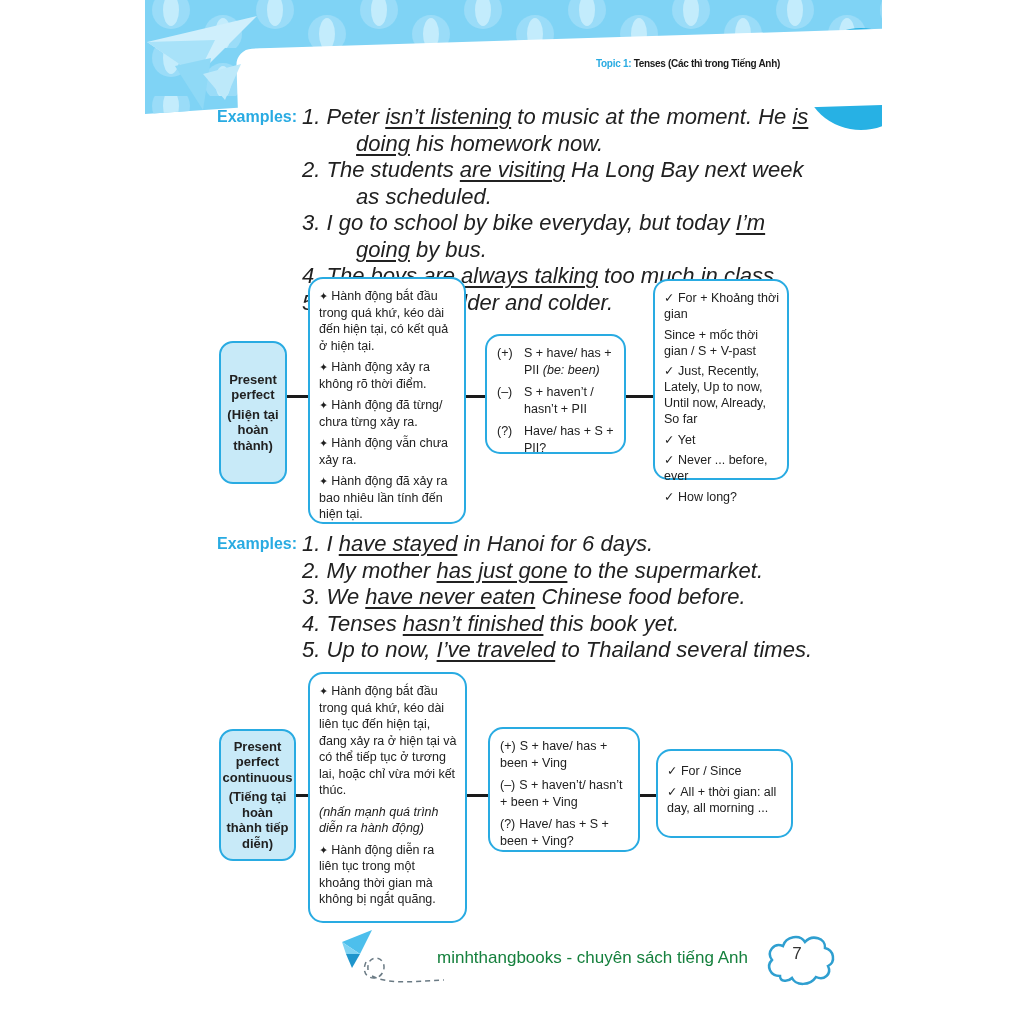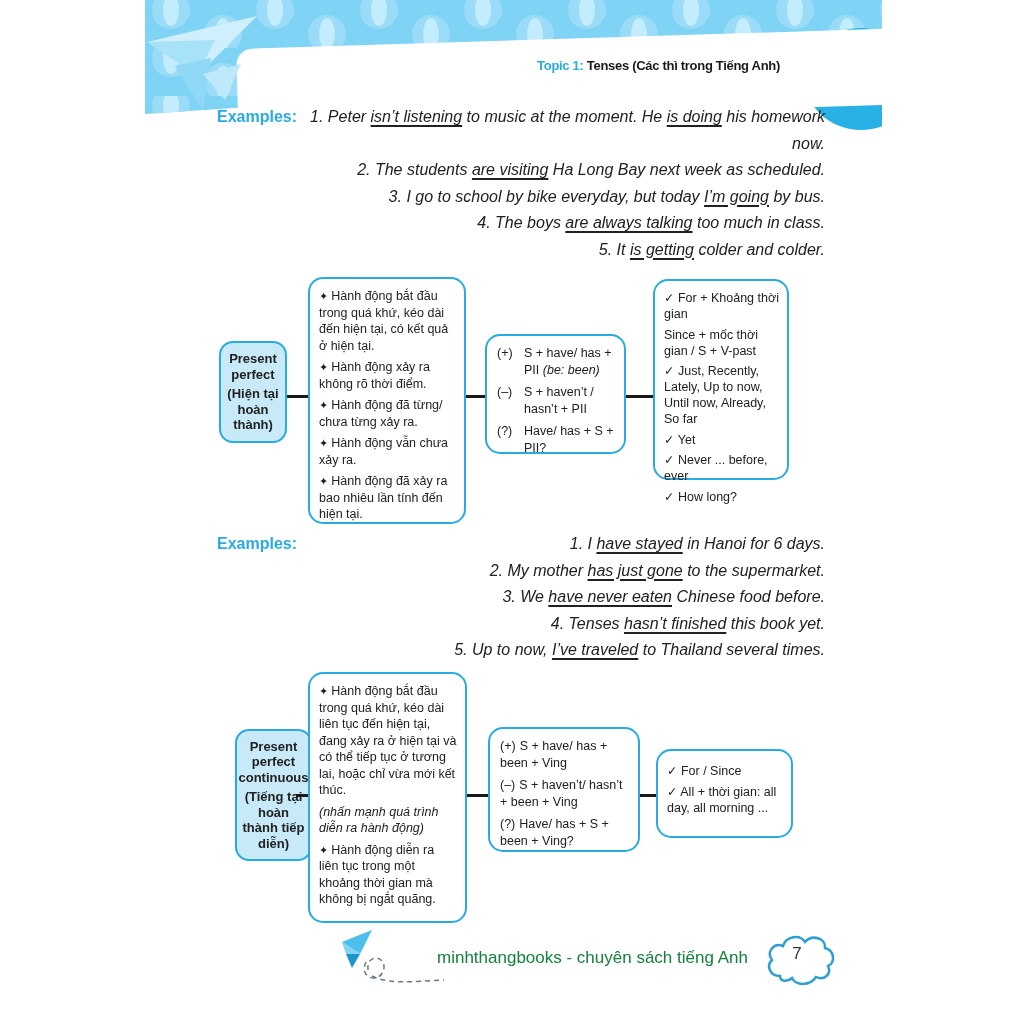--- a/index.html
+++ b/index.html
@@ -6,30 +6,30 @@
   .page{position:relative;width:1024px;height:1024px;background:#fff;overflow:hidden;
         font-family:"Liberation Sans",sans-serif;color:var(--text,#212121);}
 
   
   .header{position:absolute;left:145px;top:0;width:737px;height:132px;overflow:hidden;}
   .hcircle{position:absolute;left:660px;top:28px;width:112px;height:102px;border-radius:50%;
            background:var(--circle,#27b1e4);}
   .banner{position:absolute;left:92px;top:38px;width:710px;height:76px;background:#fff;
           border-radius:16px 32px 32px 16px;transform:rotate(-1.8deg);}
   .topic{position:absolute;left:355px;top:58px;width:280px;text-align:right;
-         font-size:13px;font-weight:bold;letter-spacing:-0.3px;white-space:nowrap;}
+         font-size:10px;font-weight:bold;letter-spacing:-0.3px;white-space:nowrap;}
   .tlabel{color:var(--accent,#29abe2);}
   .ttext{color:#1a1a1a;}
 
   
   .examples{position:absolute;display:flex;align-items:flex-start;width:608px;}
   .ex-label{flex:none;color:var(--accent,#29abe2);font-weight:bold;font-size:16px;
             line-height:26.5px;margin-right:5px;}
   .ex-list{flex:1;}
-  .ex-item{font-style:italic;font-size:16px;line-height:26.5px;padding-left:54px;text-indent:-54px;text-align:right;}
+  .ex-item{font-style:italic;font-size:22px;line-height:26.5px;padding-left:54px;text-indent:-54px;}
   .ex-num{font-style:italic;}
   .u{text-decoration:underline;text-decoration-thickness:1.5px;text-underline-offset:3px;}
 
   
   .box{position:absolute;background:#fff;border:2.5px solid var(--accent,#29abe2);
        border-radius:15px;box-sizing:border-box;}
   .tense-box{position:absolute;background:var(--tense_box_fill,#c8eaf8);
        border:2.5px solid var(--accent,#29abe2);border-radius:14px;box-sizing:border-box;
        display:flex;flex-direction:column;justify-content:center;align-items:center;
        text-align:center;padding:4px;}
@@ -94,21 +94,21 @@
     <span class="ex-label">Examples:</span>
     <div class="ex-list">
         <div class="ex-item"><span class="ex-num">1. </span><span>Peter </span><span class="u">isn’t listening</span><span> to music at the moment. He </span><span class="u">is doing</span><span> his homework now.</span></div>
         <div class="ex-item"><span class="ex-num">2. </span><span>The students </span><span class="u">are visiting</span><span> Ha Long Bay next week as scheduled.</span></div>
         <div class="ex-item"><span class="ex-num">3. </span><span>I go to school by bike everyday, but today </span><span class="u">I’m going</span><span> by bus.</span></div>
         <div class="ex-item"><span class="ex-num">4. </span><span>The boys </span><span class="u">are always talking</span><span> too much in class.</span></div>
         <div class="ex-item"><span class="ex-num">5. </span><span>It </span><span class="u">is getting</span><span> colder and colder.</span></div>
       </div>
   </div>
 
-  <div class="tense-box" style="left:219px;top:341px;width:68px;height:102px;">
+  <div class="tense-box" style="left:219px;top:341px;width:68px;height:143px;">
     <div class="title">Present perfect</div>
     <div class="subtitle">(Hiện tại hoàn thành)</div>
   </div>
   <div class="box usage-box" style="left:308px;top:277px;width:158px;height:247px;">
       <div class="para"><span class="marker">✦ </span><span>Hành động bắt đầu trong quá khứ, kéo dài đến hiện tại, có kết quả ở hiện tại.</span></div>
       <div class="para"><span class="marker">✦ </span><span>Hành động xảy ra không rõ thời điểm.</span></div>
       <div class="para"><span class="marker">✦ </span><span>Hành động đã từng/ chưa từng xảy ra.</span></div>
       <div class="para"><span class="marker">✦ </span><span>Hành động vẫn chưa xảy ra.</span></div>
       <div class="para"><span class="marker">✦ </span><span>Hành động đã xảy ra bao nhiêu lần tính đến hiện tại.</span></div>
     </div>
@@ -142,21 +142,21 @@
     <span class="ex-label">Examples:</span>
     <div class="ex-list">
         <div class="ex-item"><span class="ex-num">1. </span><span>I </span><span class="u">have stayed</span><span> in Hanoi for 6 days.</span></div>
         <div class="ex-item"><span class="ex-num">2. </span><span>My mother </span><span class="u">has just gone</span><span> to the supermarket.</span></div>
         <div class="ex-item"><span class="ex-num">3. </span><span>We </span><span class="u">have never eaten</span><span> Chinese food before.</span></div>
         <div class="ex-item"><span class="ex-num">4. </span><span>Tenses </span><span class="u">hasn’t finished</span><span> this book yet.</span></div>
         <div class="ex-item"><span class="ex-num">5. </span><span>Up to now, </span><span class="u">I’ve traveled</span><span> to Thailand several times.</span></div>
       </div>
   </div>
 
-  <div class="tense-box" style="left:219px;top:729px;width:77px;height:132px;margin-left:16px;">
+  <div class="tense-box" style="left:219px;top:729px;width:77px;height:132px;">
     <div class="title">Present perfect continuous</div>
     <div class="subtitle">(Tiếng tại hoàn thành tiếp diễn)</div>
   </div>
   <div class="box usage-box" style="left:308px;top:672px;width:159px;height:251px;">
       <div class="para"><span class="marker">✦ </span><span>Hành động bắt đầu trong quá khứ, kéo dài liên tục đến hiện tại, đang xảy ra ở hiện tại và có thể tiếp tục ở tương lai, hoặc chỉ vừa mới kết thúc.</span></div>
       <div class="para it"><span>(nhấn mạnh quá trình diễn ra hành động)</span></div>
       <div class="para"><span class="marker">✦ </span><span>Hành động diễn ra liên tục trong một khoảng thời gian mà không bị ngắt quãng.</span></div>
     </div>
   <div class="box form-box nohang" style="left:488px;top:727px;width:152px;height:125px;">
       <div class="formula"><span class="sign">(+)</span><span class="fbody"><span>S + have/ has + been + Ving</span></span></div>

